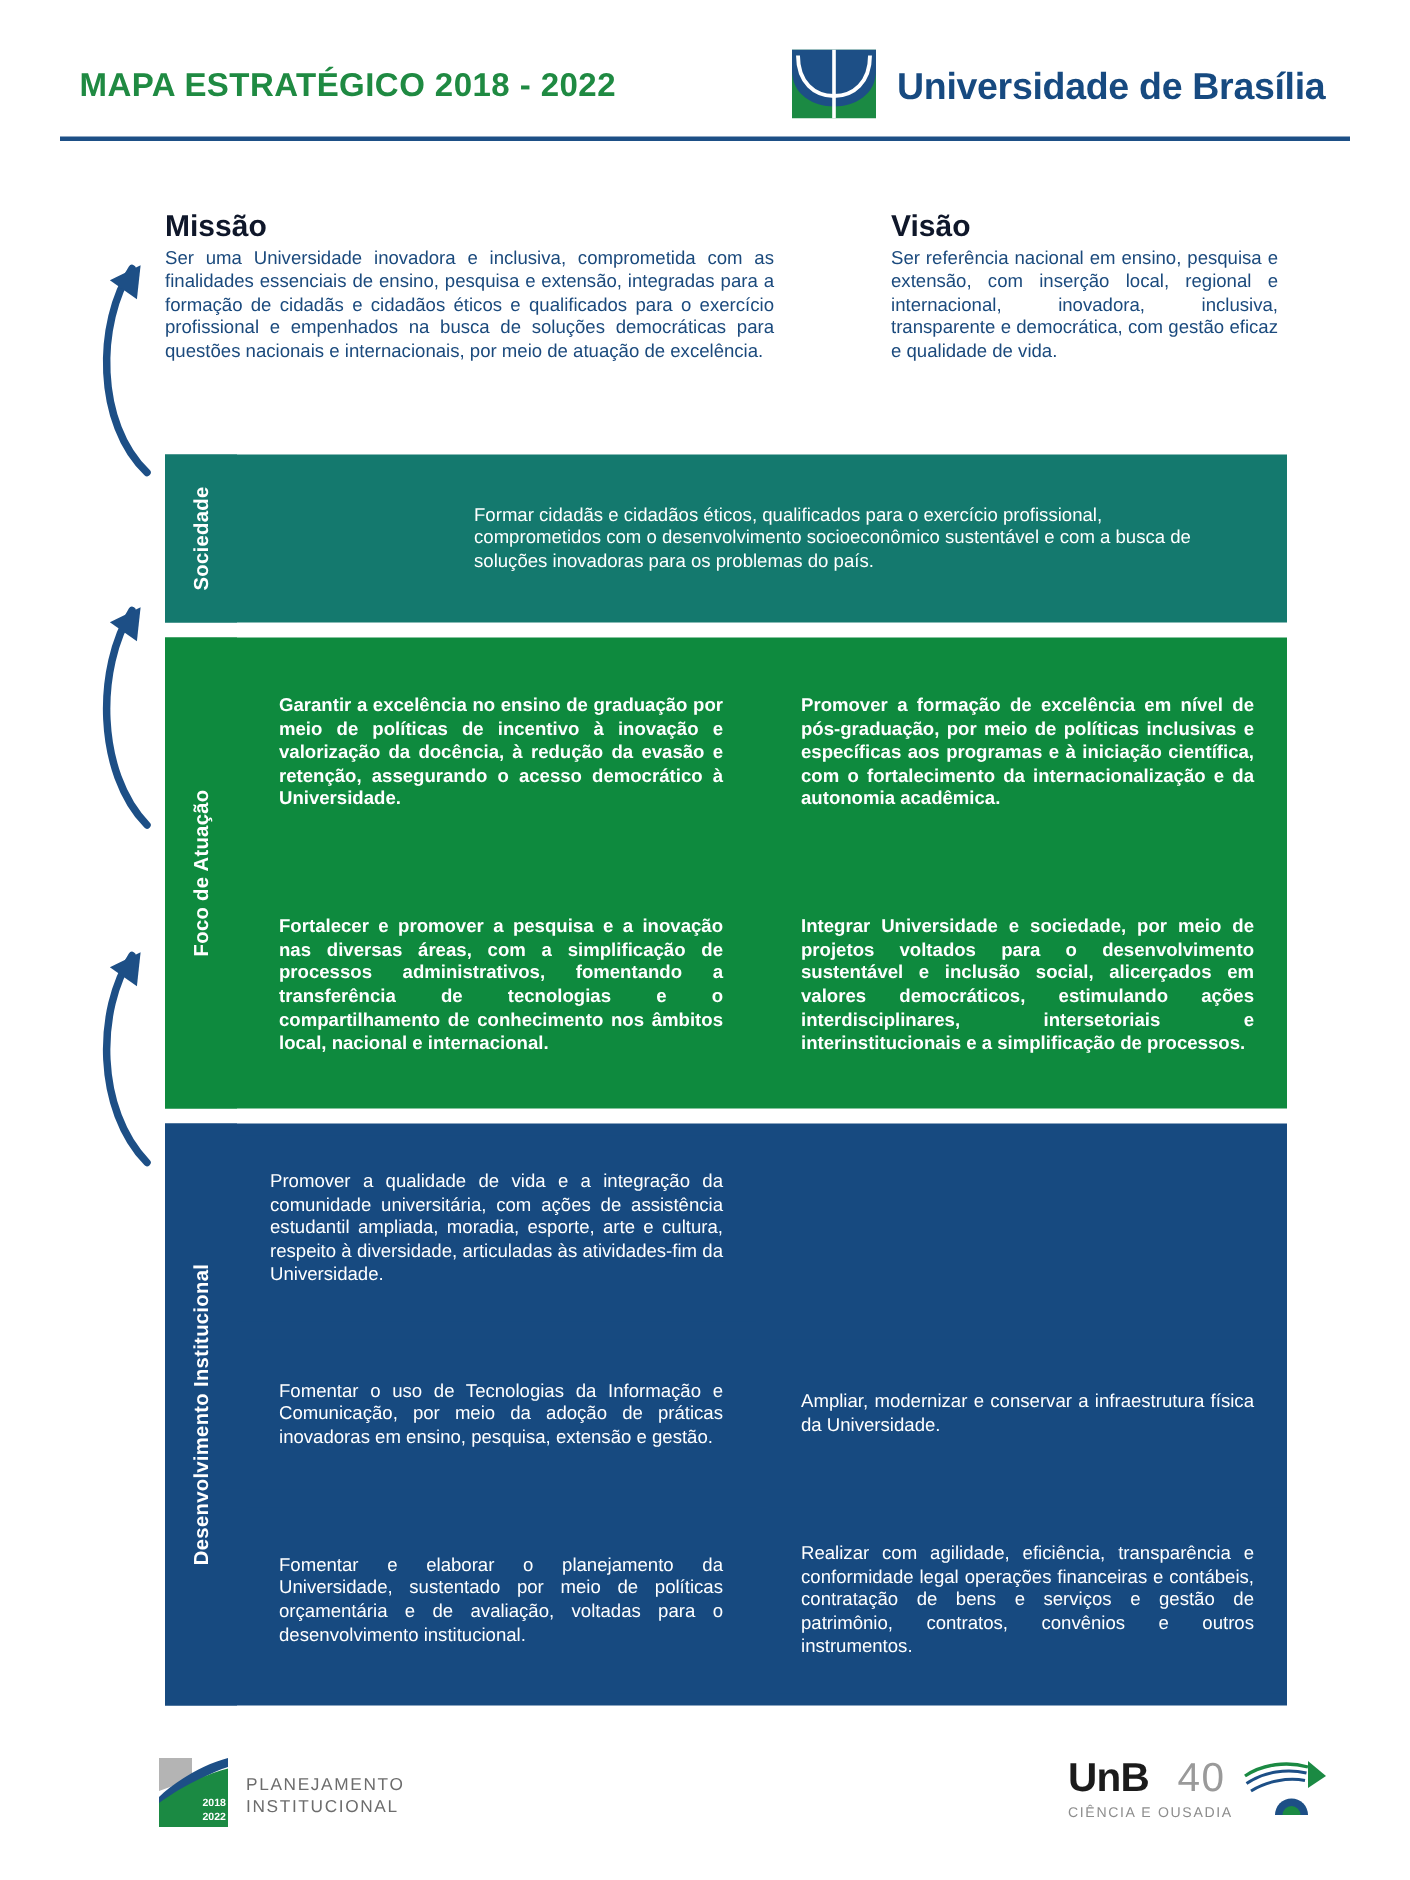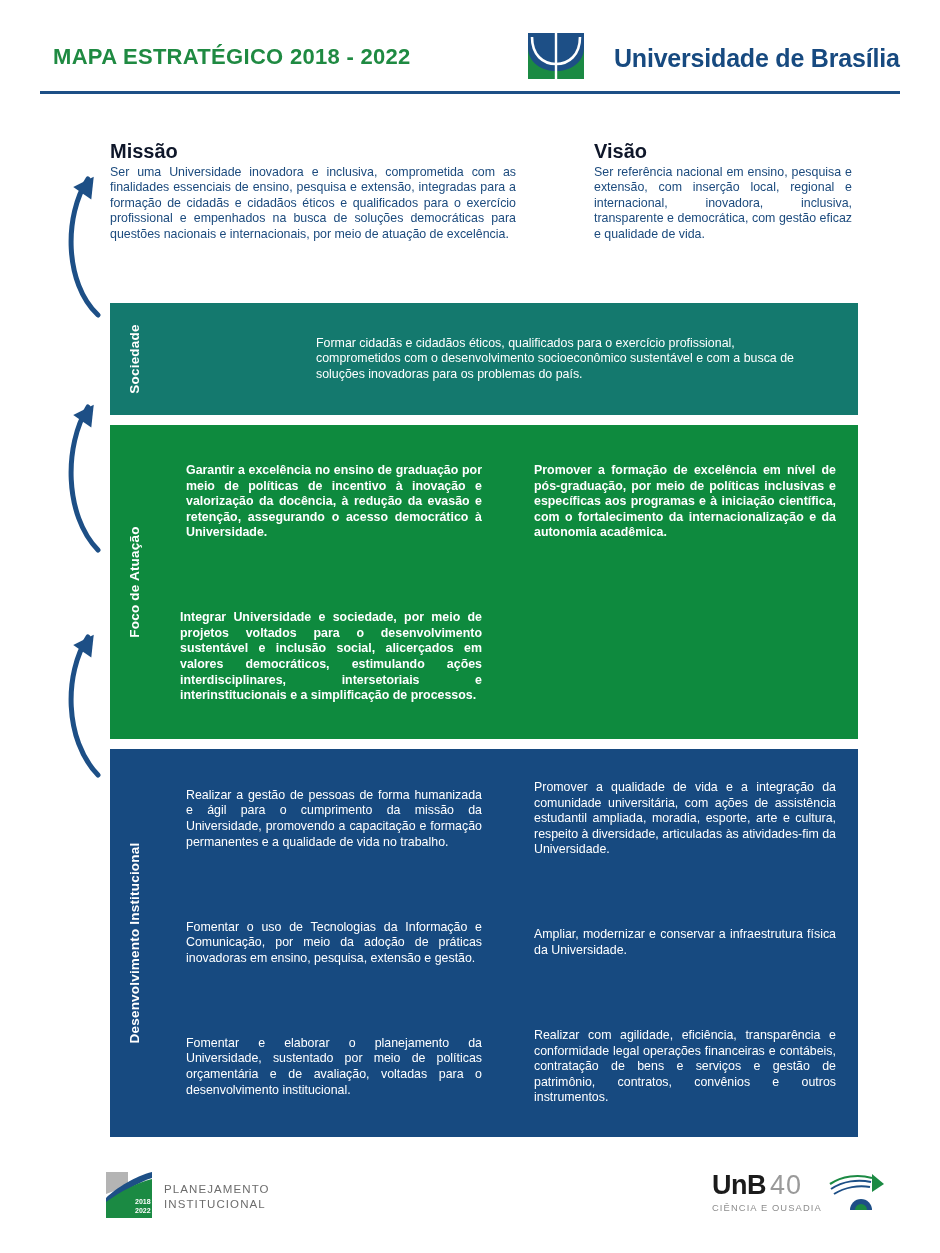--- a/index.html
+++ b/index.html
@@ -16,21 +16,21 @@
   .header {
     position: absolute; left: 0; top: 0; width: 940px; height: 100px;
   }
   .header-title {
     position: absolute; left: 53px; top: 44px;
     font-size: 22px; font-weight: bold; letter-spacing: .3px;
     color: #1f8a42; font-family: "Liberation Sans", sans-serif;
   }
   .brand {
     position: absolute; left: 528px; top: 33px;
-    display: flex; align-items: center; gap: 30px;
+    display: flex; align-items: center; gap: 14px;
   }
   .brand-name {
     font-size: 25px; font-weight: bold; color: #174a80;
     letter-spacing: -.2px;
   }
   .header-rule {
     position: absolute; left: 40px; top: 91px; width: 860px; height: 3px;
     background: #1d4f86;
   }
 
@@ -112,21 +112,21 @@
     display: flex; align-items: center; gap: 12px;
   }
   .foot-left-text {
     font-size: 11.5px; line-height: 15px; color: #6c6c6c;
     letter-spacing: 1.1px;
   }
   .foot-right { position: absolute; left: 712px; top: 10px; display:flex; align-items:flex-start; gap:6px; }
   .unb-mark { position: relative; }
   .unb-word {
     font-size: 27px; font-weight: bold; color: #1b1b1b; letter-spacing: -.5px;
-    display: flex; align-items: baseline; gap: 4px;
+    display: flex; align-items: baseline; gap: 19px;
   }
   .unb-55 { font-size: 27px; color: #9a9a9a; font-weight: normal; letter-spacing: 1px; }
   .unb-sub {
     font-size: 9.4px; color: #8d8d8d; letter-spacing: 1.1px; margin-top: 1px;
   }
 </style>
 </head>
 <body>
 
 <div class="page">
@@ -197,36 +197,36 @@
       <div class="band-cards">
         <div class="row row-1">
           <div class="card left">
             <p>Garantir a excelência no ensino de graduação por meio de políticas de incentivo à inovação e valorização da docência, à redução da evasão e retenção, assegurando o acesso democrático à Universidade.</p>
           </div>
           <div class="card right">
             <p>Promover a formação de excelência em nível de pós-graduação, por meio de políticas inclusivas e específicas aos programas e à iniciação científica, com o fortalecimento da internacionalização e da autonomia acadêmica.</p>
           </div>
         </div>
         <div class="row row-2">
+          <div class="card left">
+            <p>Fortalecer e promover a pesquisa e a inovação nas diversas áreas, com a simplificação de processos administrativos, fomentando a transferência de tecnologias e o compartilhamento de conhecimento nos âmbitos local, nacional e internacional.</p>
+          </div>
           <div class="card right">
             <p>Integrar Universidade e sociedade, por meio de projetos voltados para o desenvolvimento sustentável e inclusão social, alicerçados em valores democráticos, estimulando ações interdisciplinares, intersetoriais e interinstitucionais e a simplificação de processos.</p>
           </div>
         </div>
       </div>
     </div>
 
     <div class="band" id="band-inst">
       <div class="band-label">
         <span>Desenvolvimento Institucional</span>
       </div>
       <div class="band-cards">
         <div class="row row-1">
-          <div class="card left">
-            <p>Realizar a gestão de pessoas de forma humanizada e ágil para o cumprimento da missão da Universidade, promovendo a capacitação e formação permanentes e a qualidade de vida no trabalho.</p>
-          </div>
           <div class="card right">
             <p>Promover a qualidade de vida e a integração da comunidade universitária, com ações de assistência estudantil ampliada, moradia, esporte, arte e cultura, respeito à diversidade, articuladas às atividades-fim da Universidade.</p>
           </div>
         </div>
         <div class="row row-2">
           <div class="card left">
             <p>Fomentar o uso de  Tecnologias da Informação e Comunicação, por meio da adoção de práticas inovadoras em ensino, pesquisa, extensão e gestão.</p>
           </div>
           <div class="card right">
             <p>Ampliar, modernizar e conservar a  infraestrutura física da Universidade.</p>

